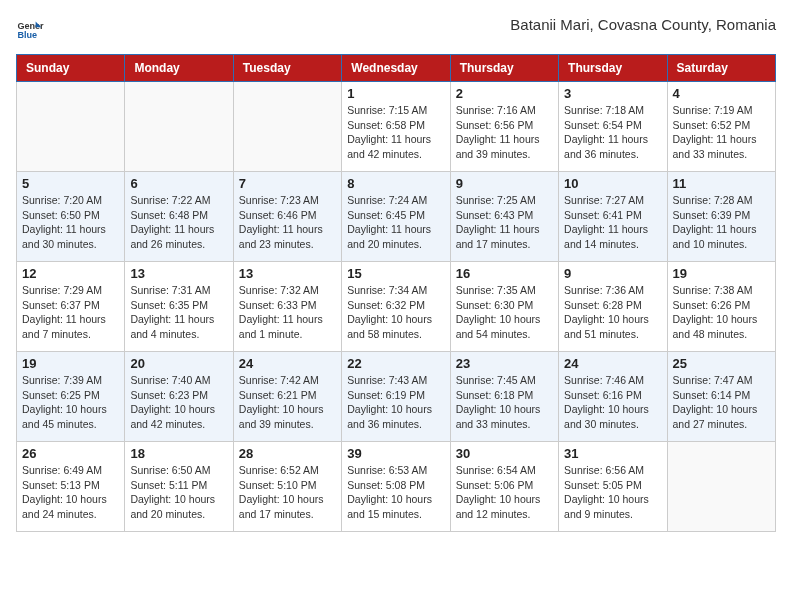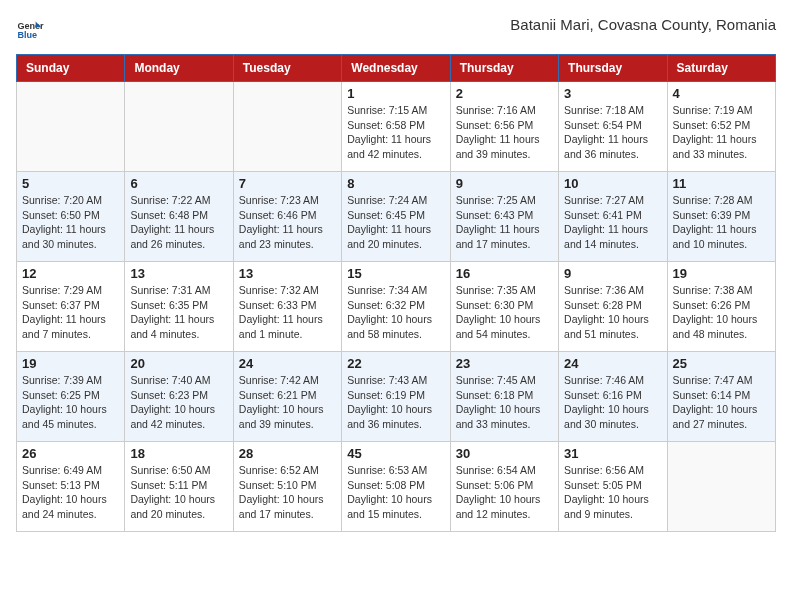--- a/index.html
+++ b/index.html
@@ -225,21 +225,21 @@
         </td>
         <td>
           <div class="cell-day">18</div>
           <div class="cell-info">Sunrise: 6:50 AM<br>Sunset: 5:11 PM<br>Daylight: 10 hours and 20 minutes.</div>
         </td>
         <td>
           <div class="cell-day">28</div>
           <div class="cell-info">Sunrise: 6:52 AM<br>Sunset: 5:10 PM<br>Daylight: 10 hours and 17 minutes.</div>
         </td>
         <td>
-          <div class="cell-day">45</div>
+          <div class="cell-day">39</div>
           <div class="cell-info">Sunrise: 6:53 AM<br>Sunset: 5:08 PM<br>Daylight: 10 hours and 15 minutes.</div>
         </td>
         <td>
           <div class="cell-day">30</div>
           <div class="cell-info">Sunrise: 6:54 AM<br>Sunset: 5:06 PM<br>Daylight: 10 hours and 12 minutes.</div>
         </td>
         <td>
           <div class="cell-day">31</div>
           <div class="cell-info">Sunrise: 6:56 AM<br>Sunset: 5:05 PM<br>Daylight: 10 hours and 9 minutes.</div>
         </td>

